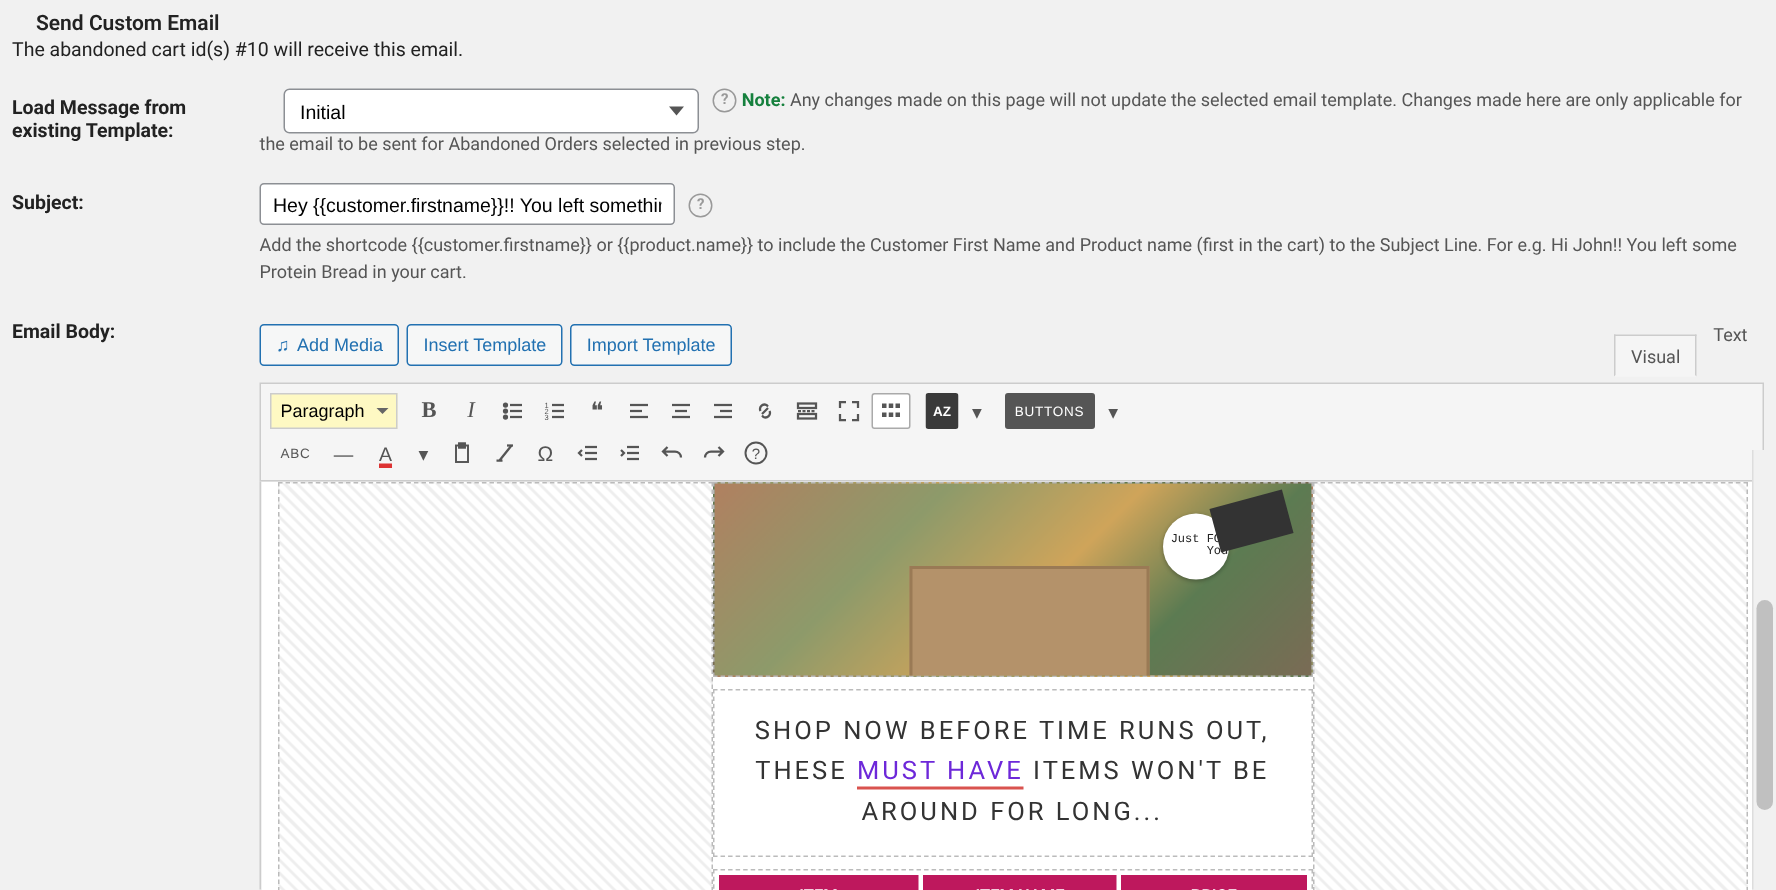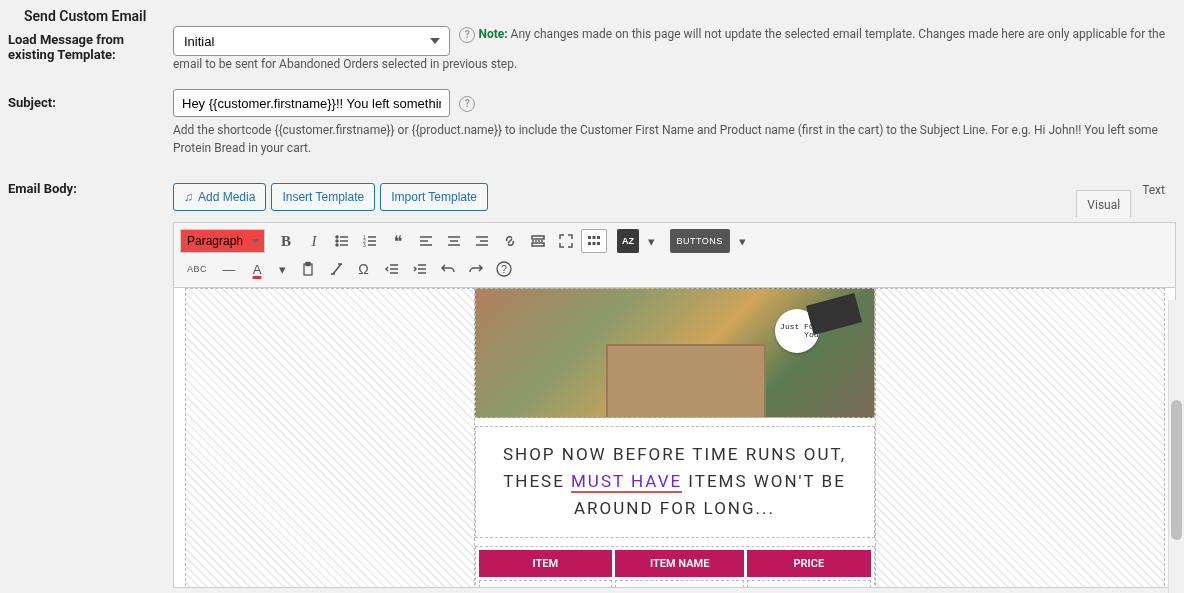--- a/index.html
+++ b/index.html
@@ -3,38 +3,38 @@
 <meta charset="utf-8">
 <style>
   *{box-sizing:border-box;margin:0;padding:0;}
   body{font-family:-apple-system,BlinkMacSystemFont,"Segoe UI",Roboto,Arial,sans-serif;font-size:13px;color:#222;background:#f1f1f1;width:1184px;height:593px;overflow:hidden;position:relative;}
   .page{padding:8px 8px 0 8px;}
   h2.title{font-size:14px;font-weight:600;margin-bottom:2px;margin-left:16px;}
   .subtitle{font-size:13px;margin-bottom:18px;}
   table.form{width:100%;border-collapse:collapse;}
   table.form>tbody>tr>th{width:165px;text-align:left;vertical-align:top;padding:6px 10px 18px 0;font-size:13px;font-weight:700;margin-top:44px;}
   table.form>tbody>tr>td{vertical-align:top;padding:0 0 18px 0;}
-  .select{width:277px;height:30px;border:1px solid #8c8f94;border-radius:4px;background:#fff;padding:0 28px 0 10px;font-size:13px;appearance:none;position:relative;}
+  .select{width:277px;height:30px;border:1px solid #8c8f94;border-radius:4px;background:#fff;padding:0 28px 0 10px;font-size:13px;appearance:none;position:relative;margin-left:16px;}
   .select-wrap{position:relative;display:inline-block;vertical-align:top;}
   .select-wrap::after{content:"";position:absolute;right:10px;top:12px;border-left:5px solid transparent;border-right:5px solid transparent;border-top:6px solid #555;}
   .txt{width:277px;height:28px;border:1px solid #8c8f94;border-radius:3px;background:#fff;padding:0 8px;font-size:13px;}
   .help-icon{display:inline-block;width:16px;height:16px;border:1px solid #999;border-radius:50%;color:#999;font-size:10px;line-height:14px;text-align:center;margin-left:6px;vertical-align:middle;font-weight:bold;}
   .note{font-size:12px;color:#555;}
   .note b{color:#15803d;}
   .hint{font-size:12px;color:#555;margin-top:4px;max-width:1000px;line-height:1.5;}
   .toolbar-row{display:flex;align-items:center;}
   .btn{height:28px;border:1px solid #2271b1;color:#2271b1;background:#f6f7f7;border-radius:3px;padding:0 10px;font-size:12px;cursor:pointer;display:inline-flex;align-items:center;gap:5px;}
   .btn+.btn{margin-left:5px;text-align:center;}
   .btn .mi{font-weight:bold;}
   .tabs{margin-left:auto;display:flex;}
   .tab{height:28px;line-height:28px;padding:0 10px;font-size:12px;color:#555;border:1px solid transparent;cursor:pointer;}
   .tab.active{background:#f5f5f5;border-color:#ccc;border-bottom-color:#f5f5f5;margin-top:15px;}
   .ed-toolbar{background:#f5f5f5;border:1px solid #ccc;border-radius:0;margin-top:4px;padding:4px 6px;}
   .ed-row{display:flex;align-items:center;gap:2px;flex-wrap:wrap;padding:2px 0;}
-  .ed-sel{width:85px;height:24px;font-size:12px;border:1px solid #ccc;background:#ef4444;padding:0 18px 0 6px;appearance:none;}
+  .ed-sel{width:85px;height:24px;font-size:12px;border:1px solid #ccc;background:#fef9c3;padding:0 18px 0 6px;appearance:none;}
   .ed-sel-wrap{position:relative;display:inline-block;margin-right:6px;}
   .ed-sel-wrap::after{content:"";position:absolute;right:6px;top:10px;border-left:4px solid transparent;border-right:4px solid transparent;border-top:4px solid #666;}
   .tbtn{width:26px;height:24px;border:1px solid transparent;background:transparent;color:#555;font-size:13px;display:inline-flex;align-items:center;justify-content:center;cursor:pointer;border-radius:2px;}
   .tbtn.box{border-color:#aaa;background:#fff;}
   .tbtn svg{width:16px;height:16px;}
   .tbtn.wide{width:auto;padding:0 6px;}
   .tbtn.azbox{background:#3a3a3a;color:#fff;font-size:9px;font-weight:bold;width:auto;padding:0 4px;}
   .tbtn.pill{background:#555;color:#fff;font-size:9px;width:auto;padding:0 6px;border-radius:2px;letter-spacing:0.5px;}
   .ed-body{border:1px solid #ccc;border-top:none;height:300px;overflow:auto;background:#fff;position:relative;}
   .canvas{min-height:500px;padding:0 10px;}
@@ -53,20 +53,21 @@
   table.items th{background:#be185d;color:#fff;font-size:11px;font-weight:600;padding:7px 4px;text-align:center;}
   table.items td{border:1px dashed #bbb;font-size:12px;text-align:center;padding:18px 4px;}
   .scrollbar{position:absolute;right:0;top:300px;bottom:0;width:16px;background:#f1f1f1;border-left:1px solid #ddd;}
   .scrollbar .thumb{position:absolute;left:2px;right:2px;top:100px;height:140px;background:#c0c0c0;border-radius:6px;}
 </style>
 </head>
 <body>
 
 <div class="page">
   <h2 class="title">Send Custom Email</h2>
+  <div class="subtitle">The abandoned cart id(s) #10 will receive this email.</div>
 
   <table class="form">
     <tbody>
 
       <tr>
         <th>Load Message from existing Template:</th>
         <td>
           <div>
             <span class="select-wrap">
               <select class="select">

